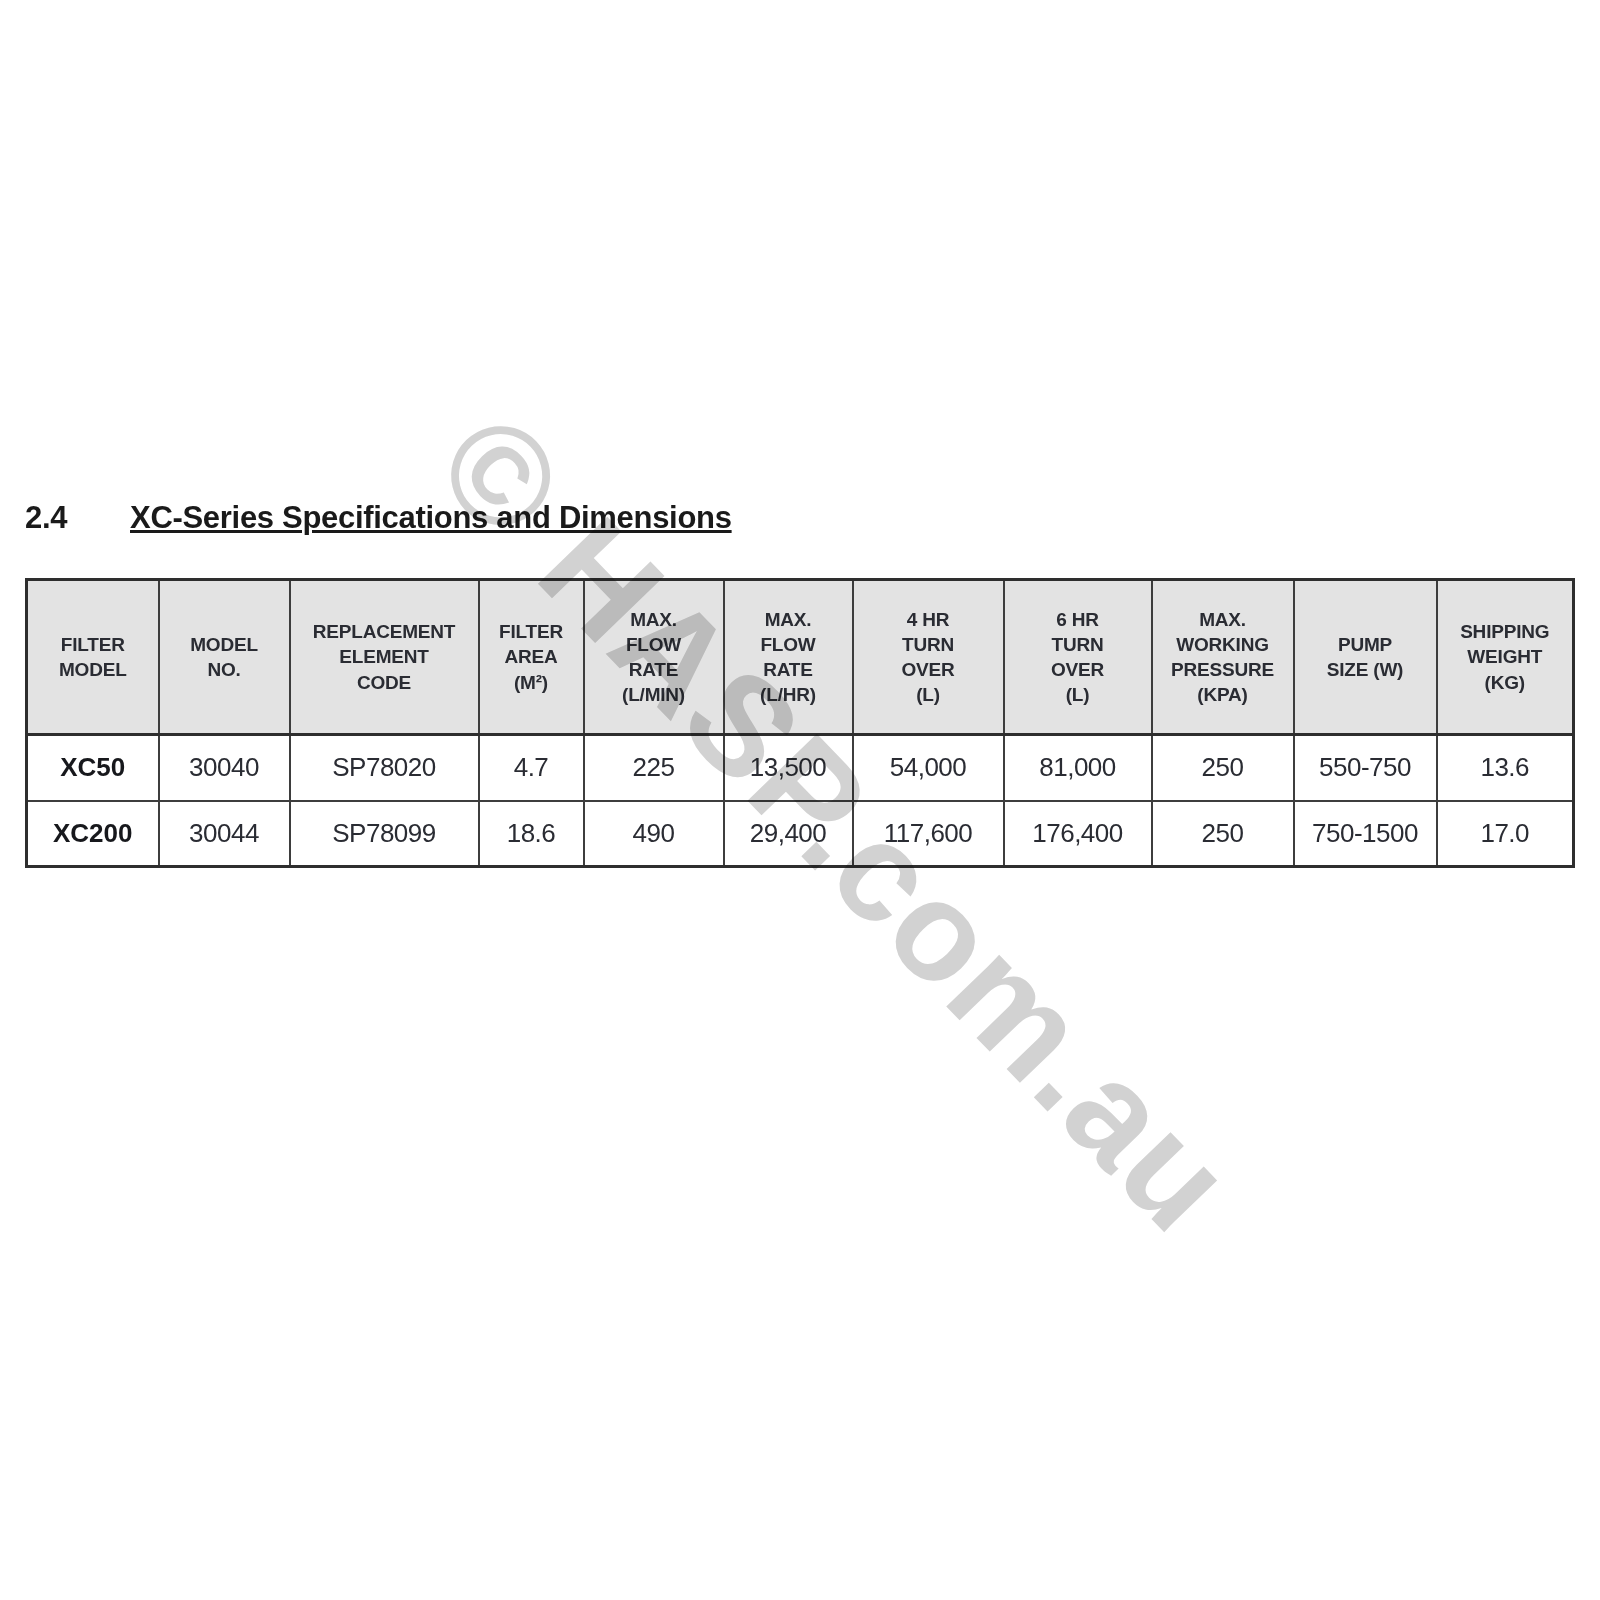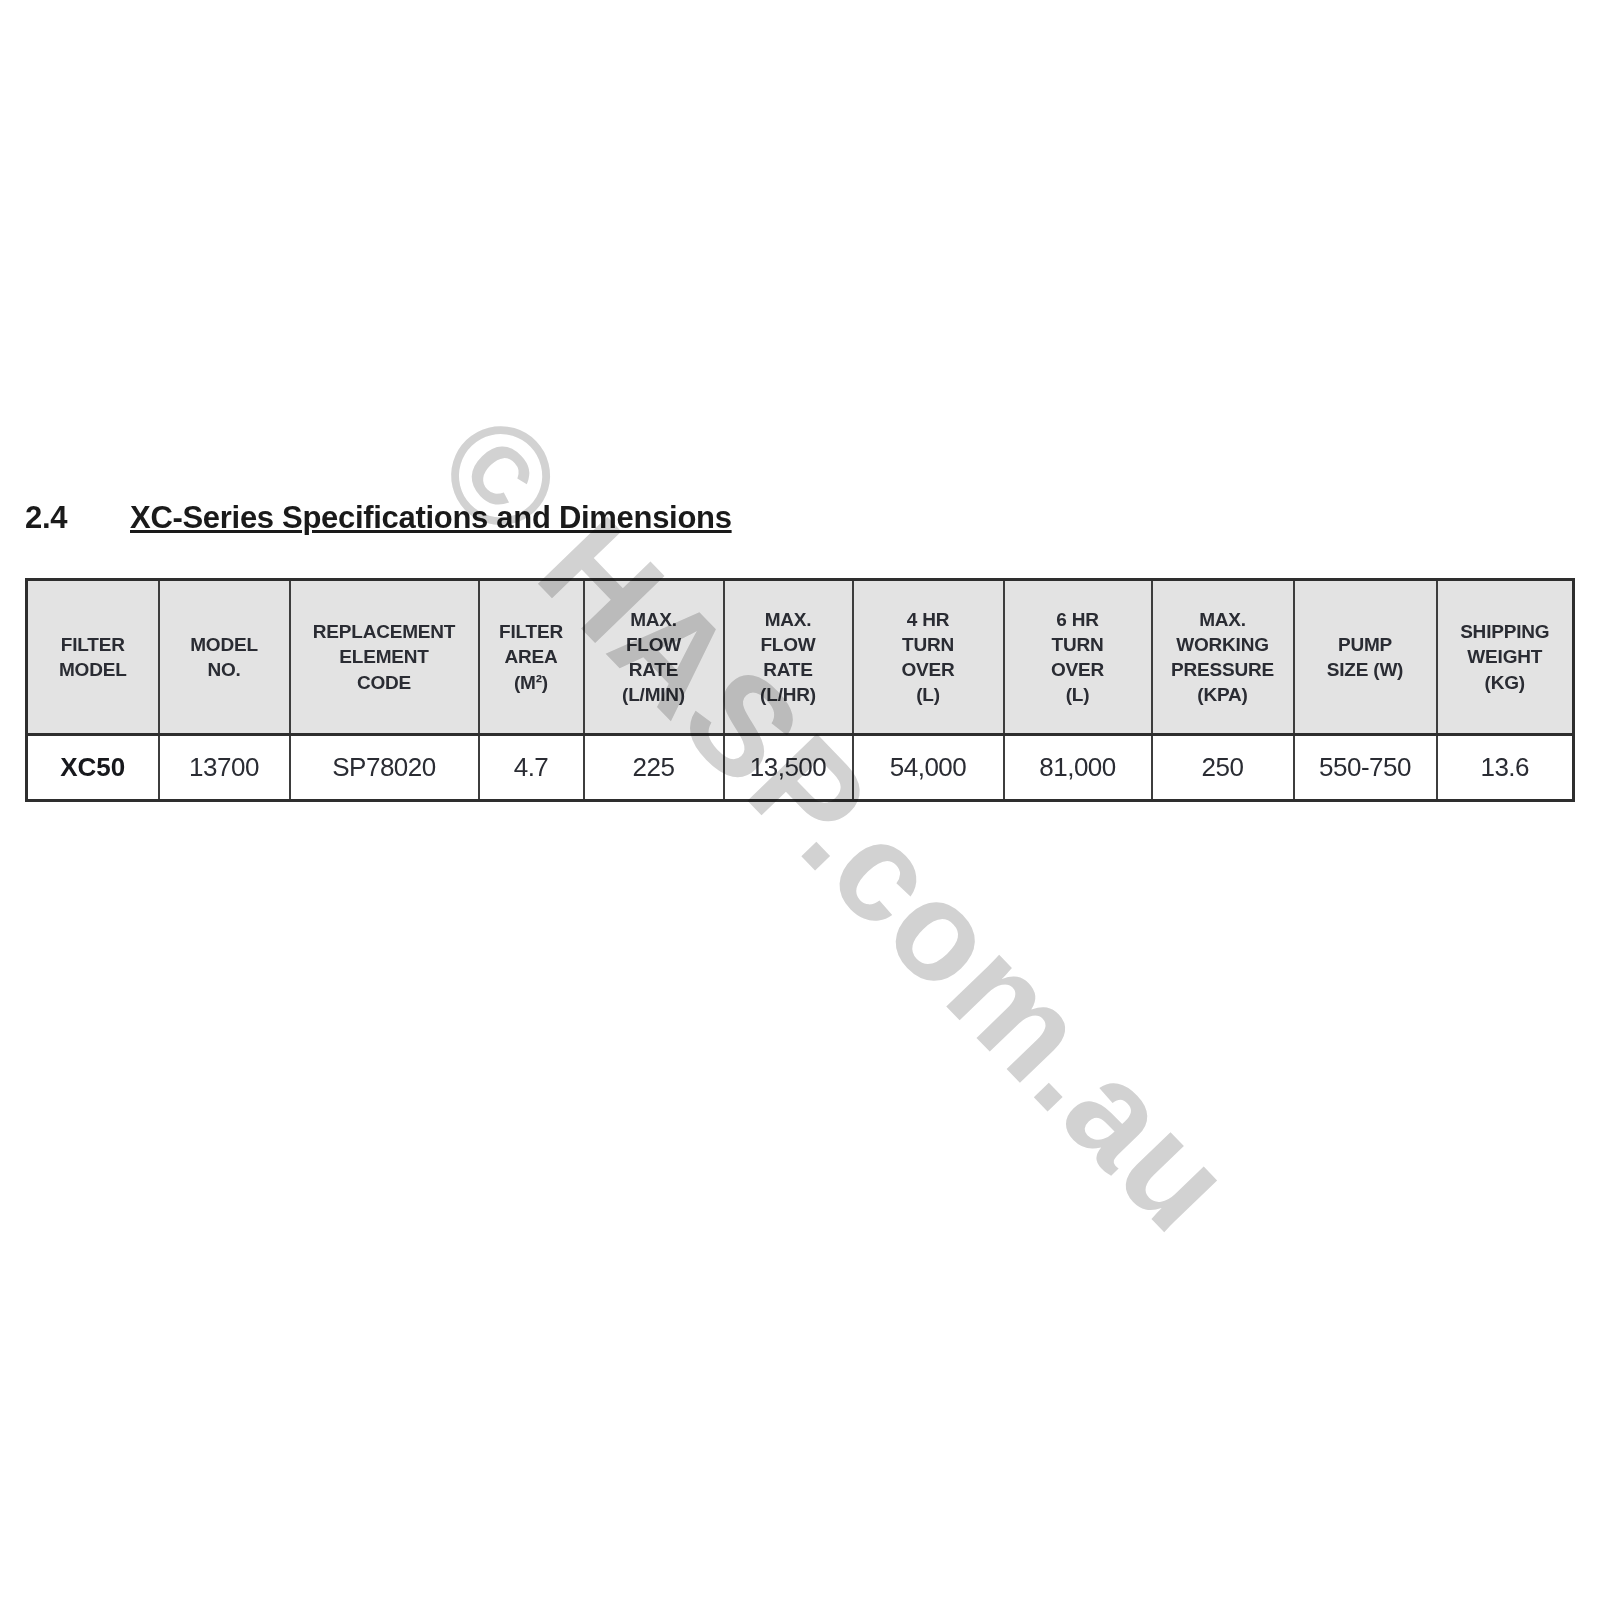--- a/index.html
+++ b/index.html
@@ -146,27 +146,40 @@
           <th scope="col">PUMP
 SIZE (W)</th>
           <th scope="col">SHIPPING
 WEIGHT
 (KG)</th>
         </tr>
     </thead>
     <tbody>
         <tr>
           <td class="model-cell">XC50</td>
-          <td>13700</td>
+          <td>30040</td>
           <td>SP78020</td>
           <td>4.7</td>
           <td>225</td>
           <td>13,500</td>
           <td>54,000</td>
           <td>81,000</td>
           <td>250</td>
           <td>550-750</td>
           <td>13.6</td>
         </tr>
+        <tr>
+          <td class="model-cell">XC200</td>
+          <td>30044</td>
+          <td>SP78099</td>
+          <td>18.6</td>
+          <td>490</td>
+          <td>29,400</td>
+          <td>117,600</td>
+          <td>176,400</td>
+          <td>250</td>
+          <td>750-1500</td>
+          <td>17.0</td>
+        </tr>
       </tbody>
   </table>
 
 </div>
 
 </body></html>

